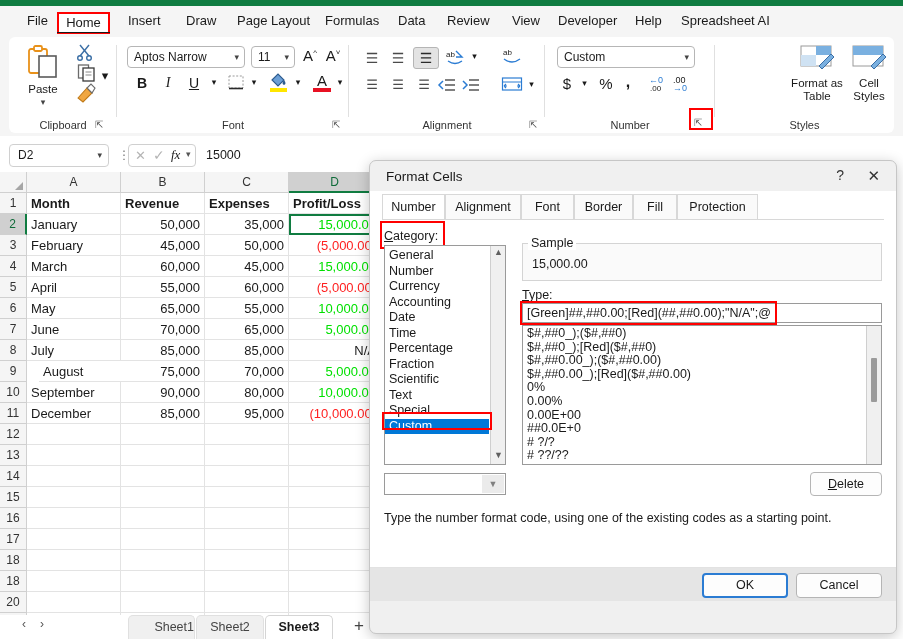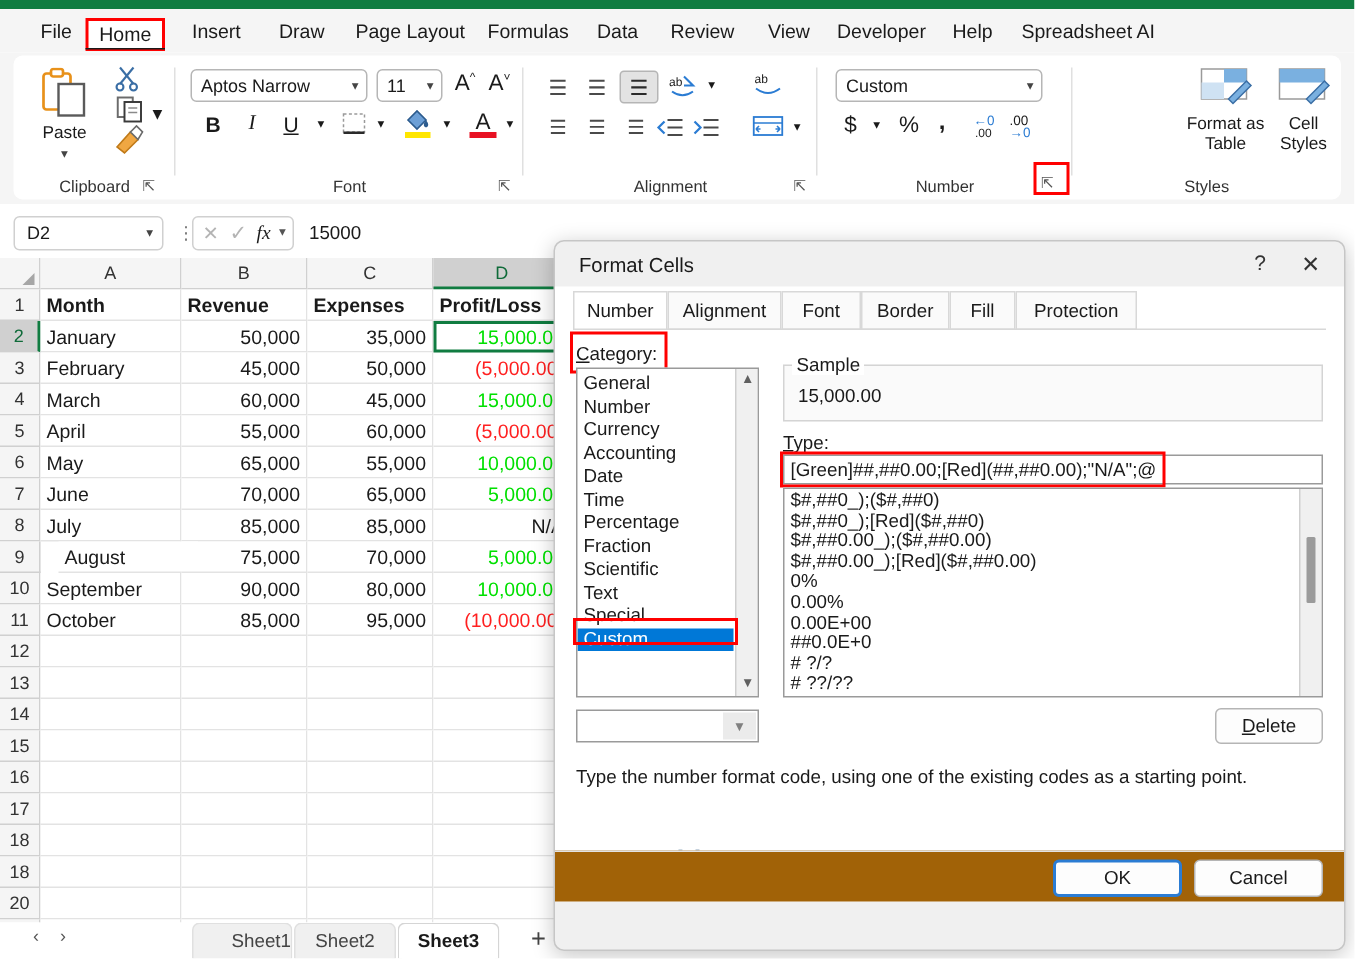--- a/index.html
+++ b/index.html
@@ -119,21 +119,21 @@
   .sthumb { position:absolute; left:4px; width:6px; background:#9b9b9b; border-radius:1px; }
 
   .grpbox { position:absolute; border:1px solid #d4d4d4; background:#fafafa; }
   .fieldbox { position:absolute; border:1px solid #9a9a9a; background:#fff;
               font-size:12.5px; line-height:18px; padding-left:4px; color:#1a1a1a; }
   .dropbtn { position:absolute; width:22px; top:1px; bottom:1px; background:#ebebeb;
              text-align:center; font-size:9px; color:#808080; }
   .dbtn { position:absolute; border:1px solid #b5b5b5; background:#fdfdfd; border-radius:4px;
           font-size:12.5px; text-align:center; color:#1a1a1a; cursor:pointer; }
   .dbtn.primary { border:2px solid #2b7cd3; }
-  .dlg-foot { position:absolute; left:0; bottom:0; width:526px; height:34px; background:#a16207;
+  .dlg-foot { position:absolute; left:0; bottom:0; width:526px; height:34px; background:#e5e5e5;
               border-top:1px solid #e2e2e2; }
   .wm { position:absolute; left:10px; bottom:6px; opacity:0.33; }
   .wm-main { font-size:19px; font-weight:bold; color:#1f4e79; letter-spacing:-0.3px; }
   .wm-sub  { font-size:7.5px; color:#7f9fc0; letter-spacing:2.3px; margin-left:30px; }
   .wm-hex { position:absolute; left:-2px; top:3px; width:21px; height:21px; background:#bcd3e8;
             clip-path: polygon(25% 4%, 75% 4%, 100% 50%, 75% 96%, 25% 96%, 0% 50%); }
 </style>
 </head>
 <body>
 
@@ -437,21 +437,21 @@
       <div class="cell" style="left: 39px; width: 94px; top: 189px;">August</div>
       <div class="cell num" style="left: 121px; width: 84px; top: 189px;">75,000</div>
       <div class="cell num" style="left: 205px; width: 84px; top: 189px;">70,000</div>
       <div class="cell num" style="left: 289px; width: 92px; top: 189px; color: rgb(0, 224, 0);">5,000.00</div>
       <div class="cell num" style="left: 381px; width: 60px; top: 189px;"></div>
       <div class="cell" style="left: 27px; width: 94px; top: 210px;">September</div>
       <div class="cell num" style="left: 121px; width: 84px; top: 210px;">90,000</div>
       <div class="cell num" style="left: 205px; width: 84px; top: 210px;">80,000</div>
       <div class="cell num" style="left: 289px; width: 92px; top: 210px; color: rgb(0, 224, 0);">10,000.00</div>
       <div class="cell num" style="left: 381px; width: 60px; top: 210px;"></div>
-      <div class="cell" style="left: 27px; width: 94px; top: 231px;">October</div>
+      <div class="cell" style="left: 27px; width: 94px; top: 231px;">December</div>
       <div class="cell num" style="left: 121px; width: 84px; top: 231px;">85,000</div>
       <div class="cell num" style="left: 205px; width: 84px; top: 231px;">95,000</div>
       <div class="cell num" style="left: 289px; width: 92px; top: 231px; color: rgb(255, 32, 32);">(10,000.00)</div>
       <div class="cell num" style="left: 381px; width: 60px; top: 231px;"></div>
       <div class="cell" style="left: 27px; width: 94px; top: 252px;"></div>
       <div class="cell num" style="left: 121px; width: 84px; top: 252px;"></div>
       <div class="cell num" style="left: 205px; width: 84px; top: 252px;"></div>
       <div class="cell num" style="left: 289px; width: 92px; top: 252px;"></div>
       <div class="cell num" style="left: 381px; width: 60px; top: 252px;"></div>
       <div class="cell" style="left: 27px; width: 94px; top: 273px;"></div>

